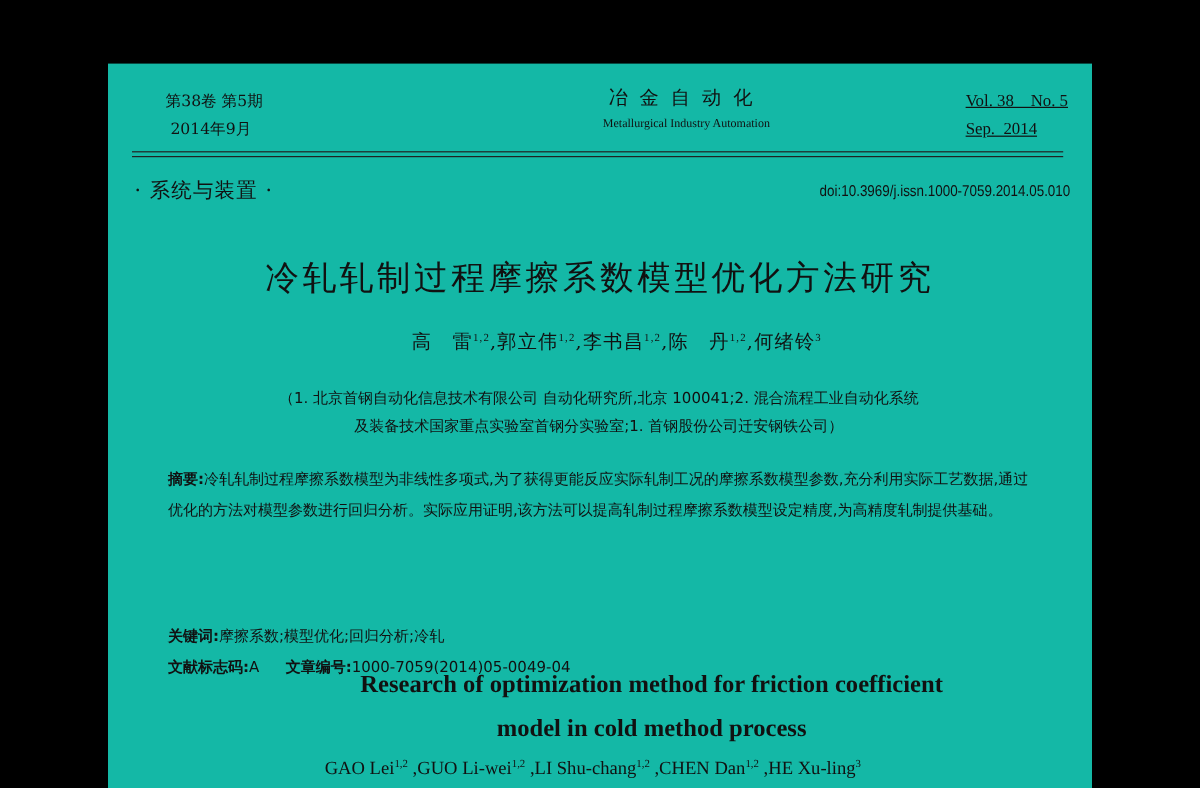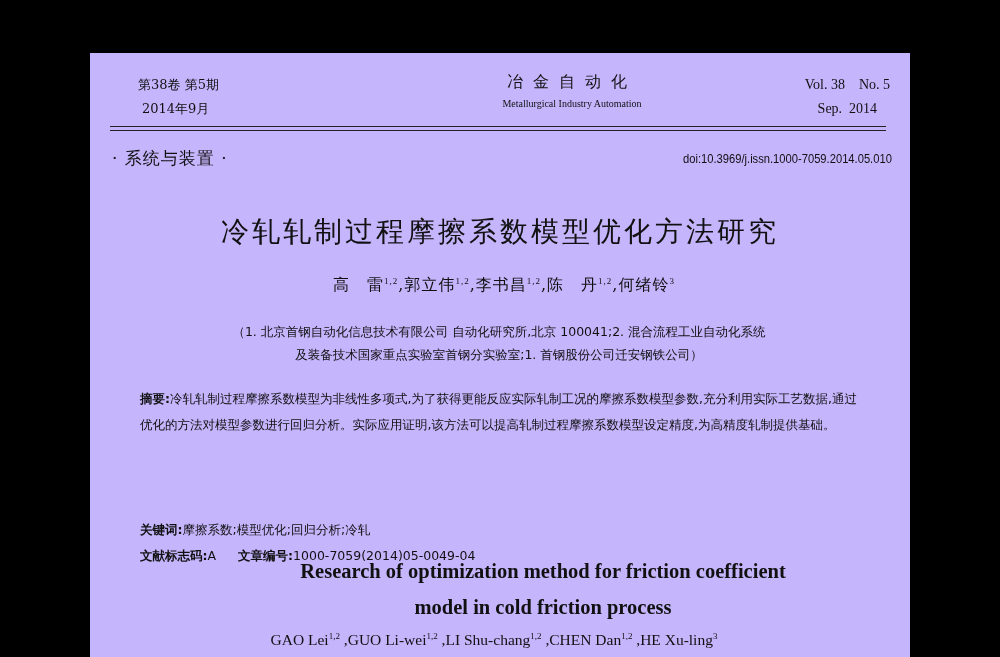--- a/index.html
+++ b/index.html
@@ -1,31 +1,31 @@
 <!DOCTYPE html>
 <html><head>
 <meta charset="utf-8">
 <style>
   html, body { margin:0; padding:0; }
   body { width:1000px; height:657px; background:#000; position:relative; overflow:hidden;
          font-family:"DejaVu Serif", "Liberation Serif", serif; color:#111; }
-  .page { position:absolute; left:90px; top:53px; width:820px; height:604px; background:#c4b5fd; }
+  .page { position:absolute; left:90px; top:53px; width:820px; height:604px; background:#14b8a6; }
   .abs { position:absolute; white-space:nowrap; }
   .hdr-left { left:48px; top:20px; font-size:13px; line-height:24px; }
   .hdr-left .l2 { padding-left:4px; }
   .hdr-center { left:0; width:964px; top:18px; text-align:center; }
   .hdr-center .cn { font-size:16px; letter-spacing:10px; line-height:22px; font-family:"DejaVu Serif", serif; }
   .hdr-center .en { font-family:"Liberation Serif", serif; font-size:10px; line-height:22px; }
-  .hdr-right { right:20px; top:20px; font-family:"Liberation Serif", serif; font-size:14px; line-height:24px; text-align:center; }
+  .hdr-right { right:20px; top:20px; font-family:"Liberation Serif", serif; font-size:14px; line-height:24px; text-align:left;text-decoration:underline; }
   .hdr-rule { left:20px; right:24px; top:73px; height:1px; border-top:1.5px solid #222; border-bottom:1px solid #222; padding-top:2px; }
   .section { left:22px; top:94px; font-size:17px; letter-spacing:1px; }
   .doi { right:18px; top:98px; font-family:"Liberation Sans", sans-serif; font-size:13px; transform:scaleX(0.86); transform-origin:right center; }
   .title { left:0; width:820px; top:160px; text-align:center; font-family:"DejaVu Sans", sans-serif;
            font-weight:normal; font-size:28px; letter-spacing:3px; }
-  .authors { left:4px; width:820px; top:222px; text-align:center; font-size:16px; letter-spacing:1px; }
+  .authors { left:14px; width:820px; top:222px; text-align:center; font-size:16px; letter-spacing:1px; }
   sup { font-size:9px; vertical-align:6px; font-family:"Liberation Serif", serif; }
   .affil { left:0; width:818px; top:267px; text-align:center; font-family:"DejaVu Sans", sans-serif; font-size:12.5px; line-height:23px; }
   .abstract { left:50px; width:728px; top:333px; font-family:"DejaVu Sans", sans-serif; font-size:12.5px; line-height:26px; white-space:normal; }
   .abstract .lbl, .meta .lbl { font-weight:bold; }
   .meta { left:50px; top:416px; font-family:"DejaVu Sans", sans-serif; font-size:12.5px; line-height:26px;margin-top:48px; }
   .en-title { left:0; width:820px; top:500px; text-align:center; font-family:"Liberation Serif", serif; font-weight:bold;
               font-size:20.5px; line-height:36px;padding-left:43px; }
   .en-authors { left:0; width:808px; top:578px; text-align:center; font-family:"Liberation Serif", serif; font-size:15.5px; }
   .en-authors sup { font-size:9px; }
 </style>
@@ -73,20 +73,20 @@
     <div>
       <span class="lbl">关键词:</span><span>摩擦系数;模型优化;回归分析;冷轧</span>
     </div>
     <div>
       <span class="lbl">文献标志码:</span><span>A</span><span style="display:inline-block;width:22px"></span><span class="lbl">文章编号:</span><span>1000-7059(2014)05-0049-04</span>
     </div>
   </div>
 
   <div class="abs en-title">
     <div>Research of optimization method for friction coefficient</div>
-    <div>model in cold friction process</div>
+    <div>model in cold method process</div>
   </div>
 
   <div class="abs en-authors">
     <span>GAO Lei</span><sup>1,2</sup> ,<span>GUO Li-wei</span><sup>1,2</sup> ,<span>LI Shu-chang</span><sup>1,2</sup> ,<span>CHEN Dan</span><sup>1,2</sup> ,<span>HE Xu-ling</span><sup>3</sup>
   </div>
 
 </div>
 
 </body></html>

